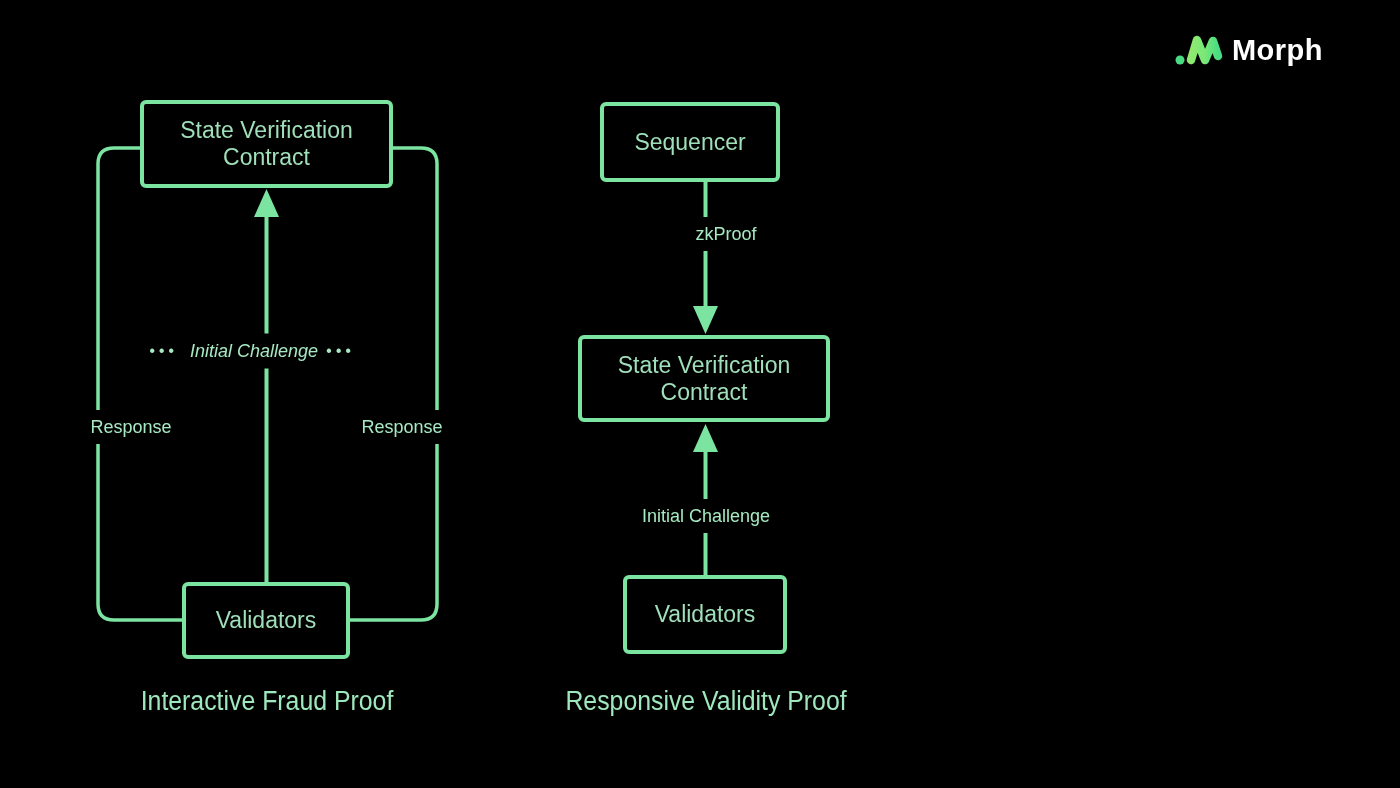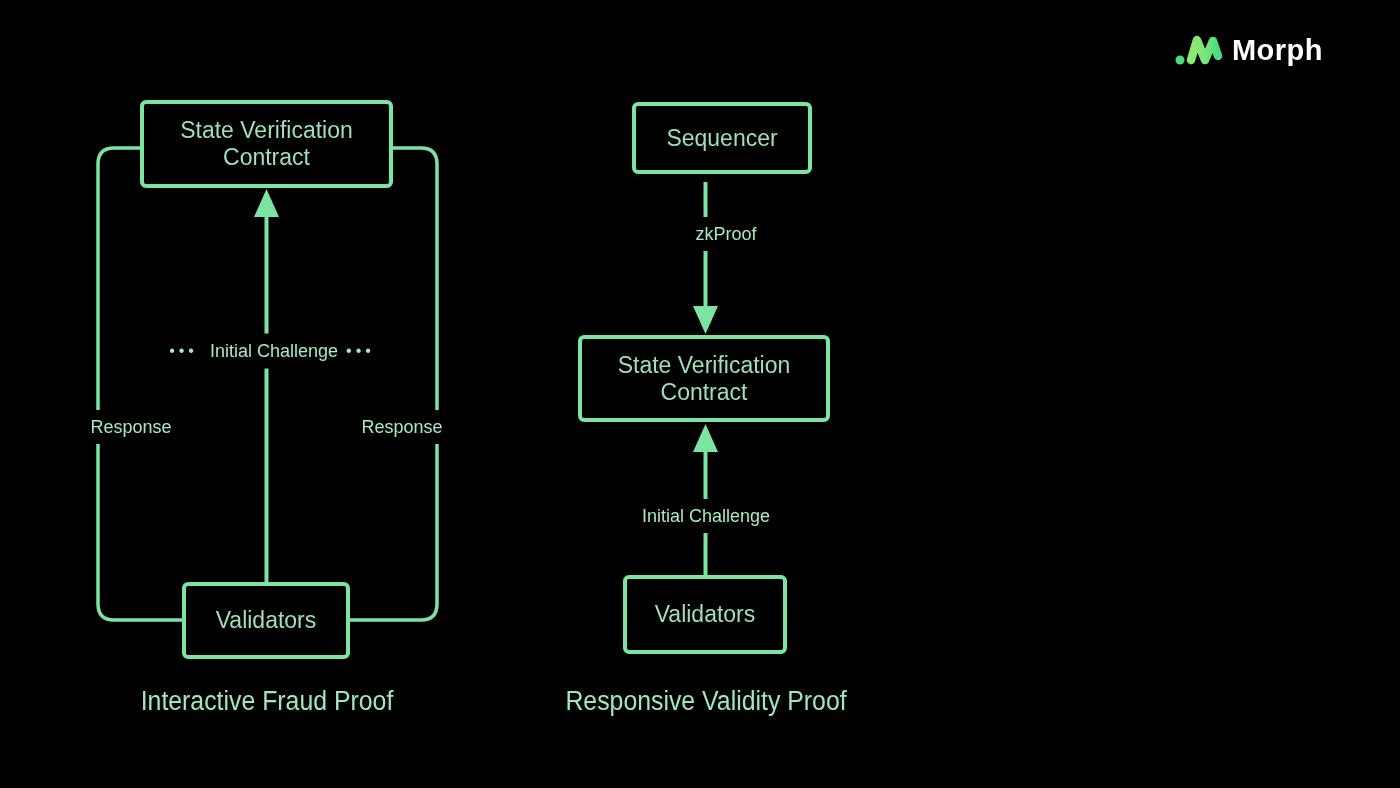--- a/index.html
+++ b/index.html
@@ -22,36 +22,36 @@
     background:#000000;
     display:flex;align-items:center;justify-content:center;
     text-align:center;
     color:#9fdfba;
     font-size:23px;
     line-height:27px;
     padding:4px 10px;
   }
   .box-svc-left   {left:140px; top:100px; width:253px; height:88px;}
   .box-validators-left {left:182px; top:582px; width:168px; height:77px;}
-  .box-sequencer  {left:632px; top:102px; width:180px; height:72px;}
+  .box-sequencer  {left:600px; top:102px; width:180px; height:80px;}
   .box-svc-right  {left:578px; top:335px; width:252px; height:87px;}
   .box-validators-right{left:623px; top:575px; width:164px; height:79px;}
 
   
   .edge-label{
     position:absolute;
     transform:translate(-50%,-50%);
     background:#000000;
     color:#a6e9c2;
     font-size:18px;
     line-height:18px;
     padding:8px 10px;
     white-space:nowrap;
   }
-  .lbl-initial-left {left:272px; top:351px;}
+  .lbl-initial-left {left:252px; top:351px;font-style:italic;}
   .lbl-response-left{left:131px; top:427px;}
   .lbl-response-right{left:402px; top:427px;}
   .lbl-zkproof{left:726px; top:234px;text-align:right;}
   .lbl-initial-right{left:706px; top:516px;}
   .dots{letter-spacing:4px; font-size:16px; position:relative; top:-1px;}
   .dots.l{margin-right:12px;}
   .dots.r{margin-left:8px;}
 
   
   .caption{

